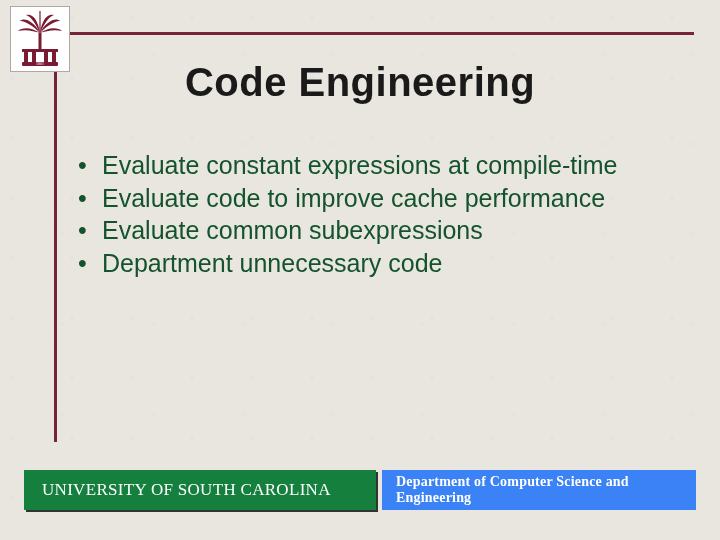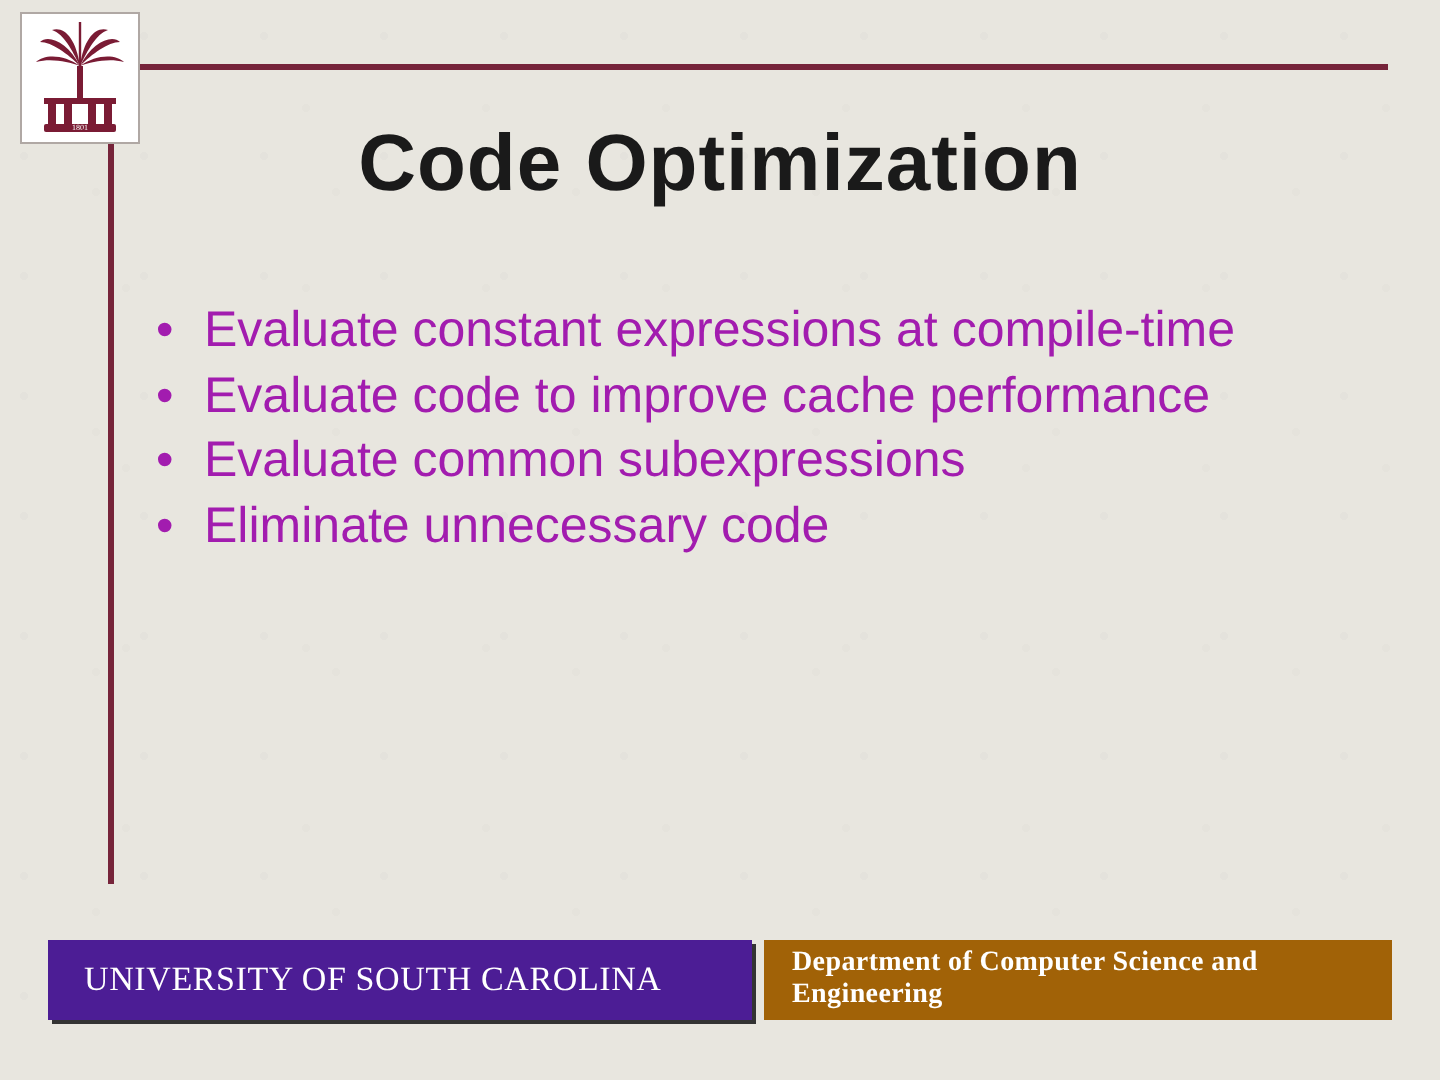--- a/index.html
+++ b/index.html
@@ -48,21 +48,21 @@
     top: 60px;
     text-align: center;
     font-size: 40px;
     color: #1a1a1a;
     letter-spacing: 0.5px;
   }
   .content {
     position: absolute;
     left: 78px; top: 150px;
     width: 580px;
-    color: #a21caf;
+    color: #14532d;
   }
   ul.bullets {
     list-style: none;
   }
   ul.bullets li {
     position: relative;
     padding-left: 24px;
     font-size: 25px;
     line-height: 1.22;
     margin-bottom: 2px;
@@ -73,33 +73,33 @@
     left: 0; top: 0;
     font-size: 25px;
   }
   .footer {
     position: absolute;
     left: 24px; bottom: 30px;
     width: 672px; height: 40px;
     display: flex;
   }
   .footer-left {
-    background: #4c1d95;
+    background: #15803d;
     color: #fff;
     font-family: "Times New Roman", Times, serif;
     font-size: 17px;
     font-weight: 400;
     display: flex; align-items: center;
     padding: 0 18px;
     width: 352px;
     box-shadow: 2px 2px 0 #333;
     letter-spacing: 0.3px;
   }
   .footer-right {
-    background: #a16207;
+    background: #3b82f6;
     color: #fff;
     font-family: "Times New Roman", Times, serif;
     font-size: 14px;
     font-weight: bold;
     display: flex; align-items: center;
     padding: 0 14px;
     flex: 1;
     margin-left: 6px;
     letter-spacing: 0.2px;
   }
@@ -128,27 +128,27 @@
       <rect x="8" y="41" width="4" height="10"></rect>
       <rect x="16" y="41" width="4" height="10"></rect>
       <rect x="28" y="41" width="4" height="10"></rect>
       <rect x="36" y="41" width="4" height="10"></rect>
       <rect x="6" y="51" width="36" height="4" rx="1"></rect>
       <text x="24" y="54" text-anchor="middle" font-size="4" fill="#fff" font-family="serif">1801</text>
     </g>
   </svg>
 </div>
 
-<h1 class="title">Code Optimization</h1>
+<h1 class="title">Code Engineering</h1>
 
 <div class="content">
   <ul class="bullets">
     <li>Evaluate constant expressions at compile-time</li>
     <li>Evaluate code to improve cache performance</li>
     <li>Evaluate common subexpressions</li>
-    <li>Eliminate unnecessary code</li>
+    <li>Department unnecessary code</li>
   </ul>
 </div>
 
 <div class="footer">
   <div class="footer-left">UNIVERSITY OF SOUTH CAROLINA</div>
   <div class="footer-right">Department of Computer Science and Engineering</div>
 </div>
 
 </body></html>

